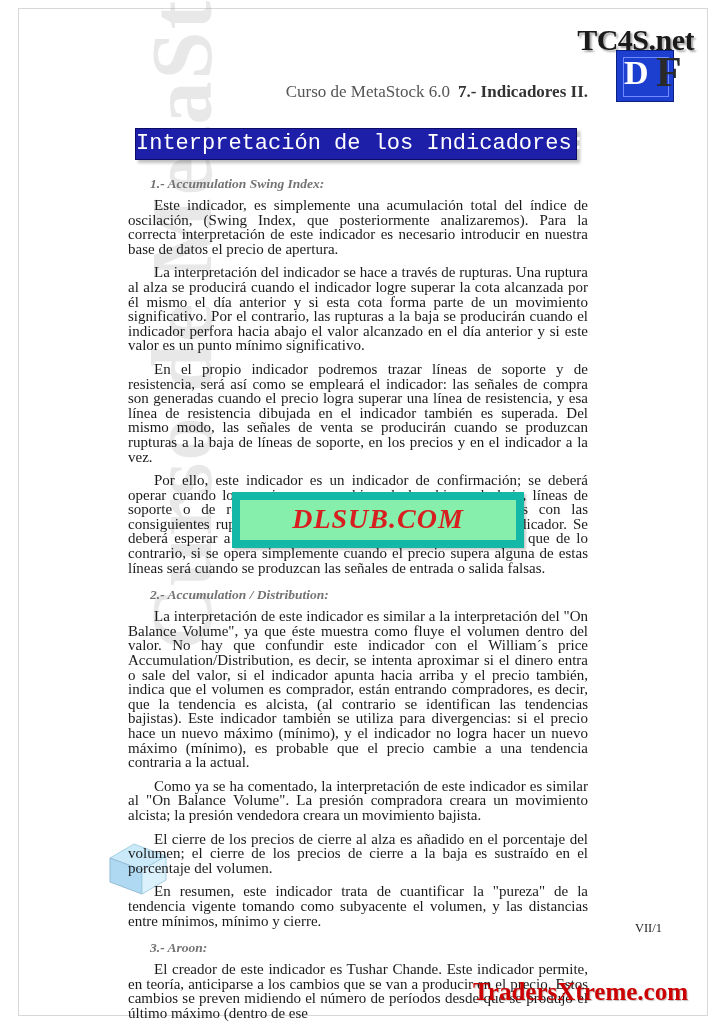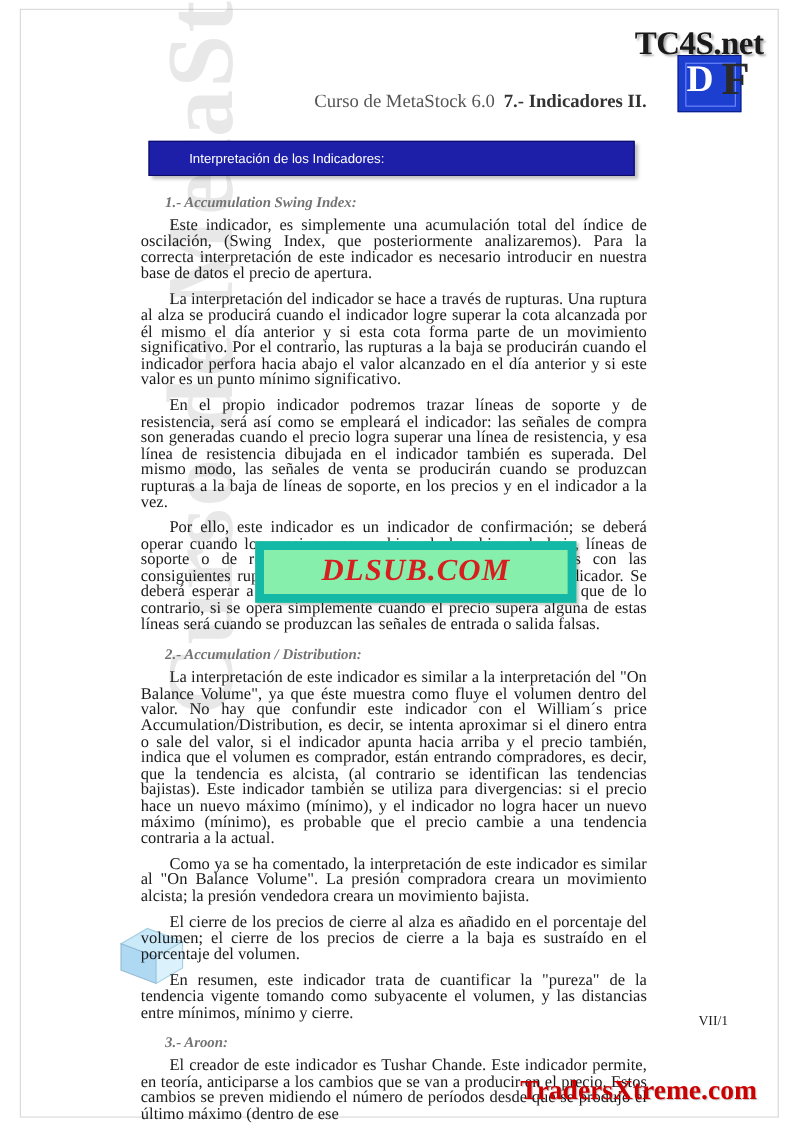--- a/index.html
+++ b/index.html
@@ -107,24 +107,23 @@
     left: 135px;
     top: 128px;
     width: 440px;
     height: 30px;
     background: #1d1fa8;
     border: 1px solid #0c0c66;
     box-shadow: 3px 3px 3px rgba(0,0,0,0.25);
   }
   .title-bar .title-text {
     color: #ffffff;
-    font-family: Liberation Sans, sans-serif;
-    font-size: 12px;
+    font-family: Liberation Mono, monospace;
+    font-size: 22px;
     line-height: 30px;
-    padding-left: 36px;
     white-space: nowrap;
   }
 
   
   .content {
     position: absolute;
     left: 128px;
     top: 172px;
     width: 460px;
   }

